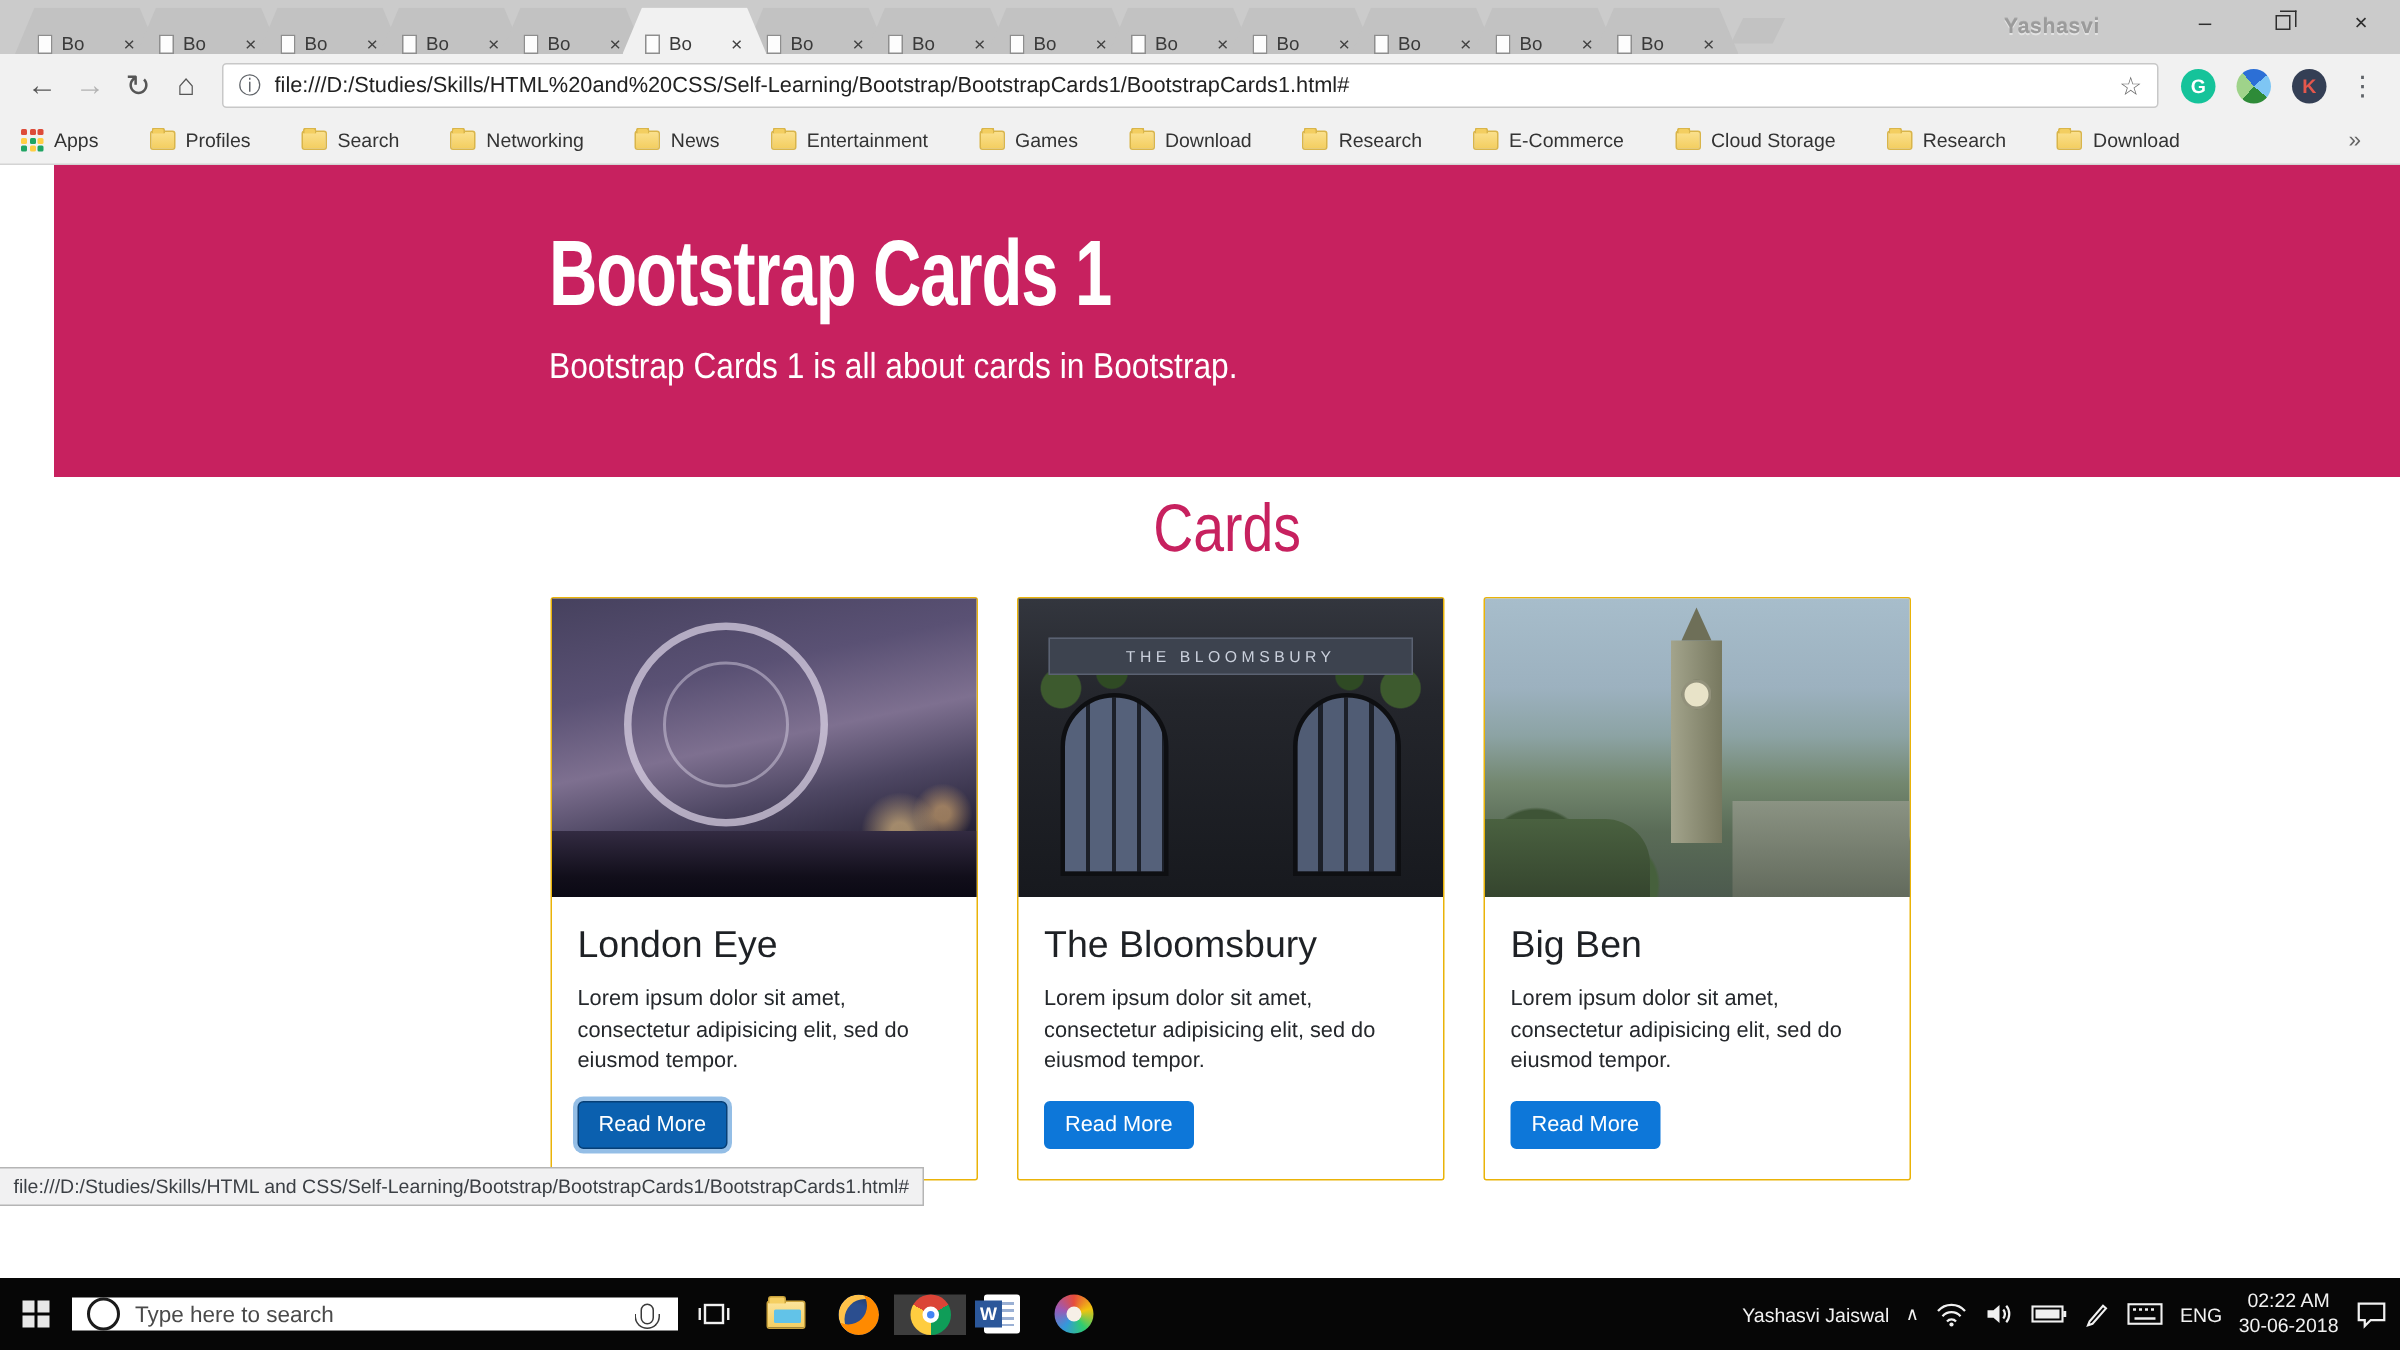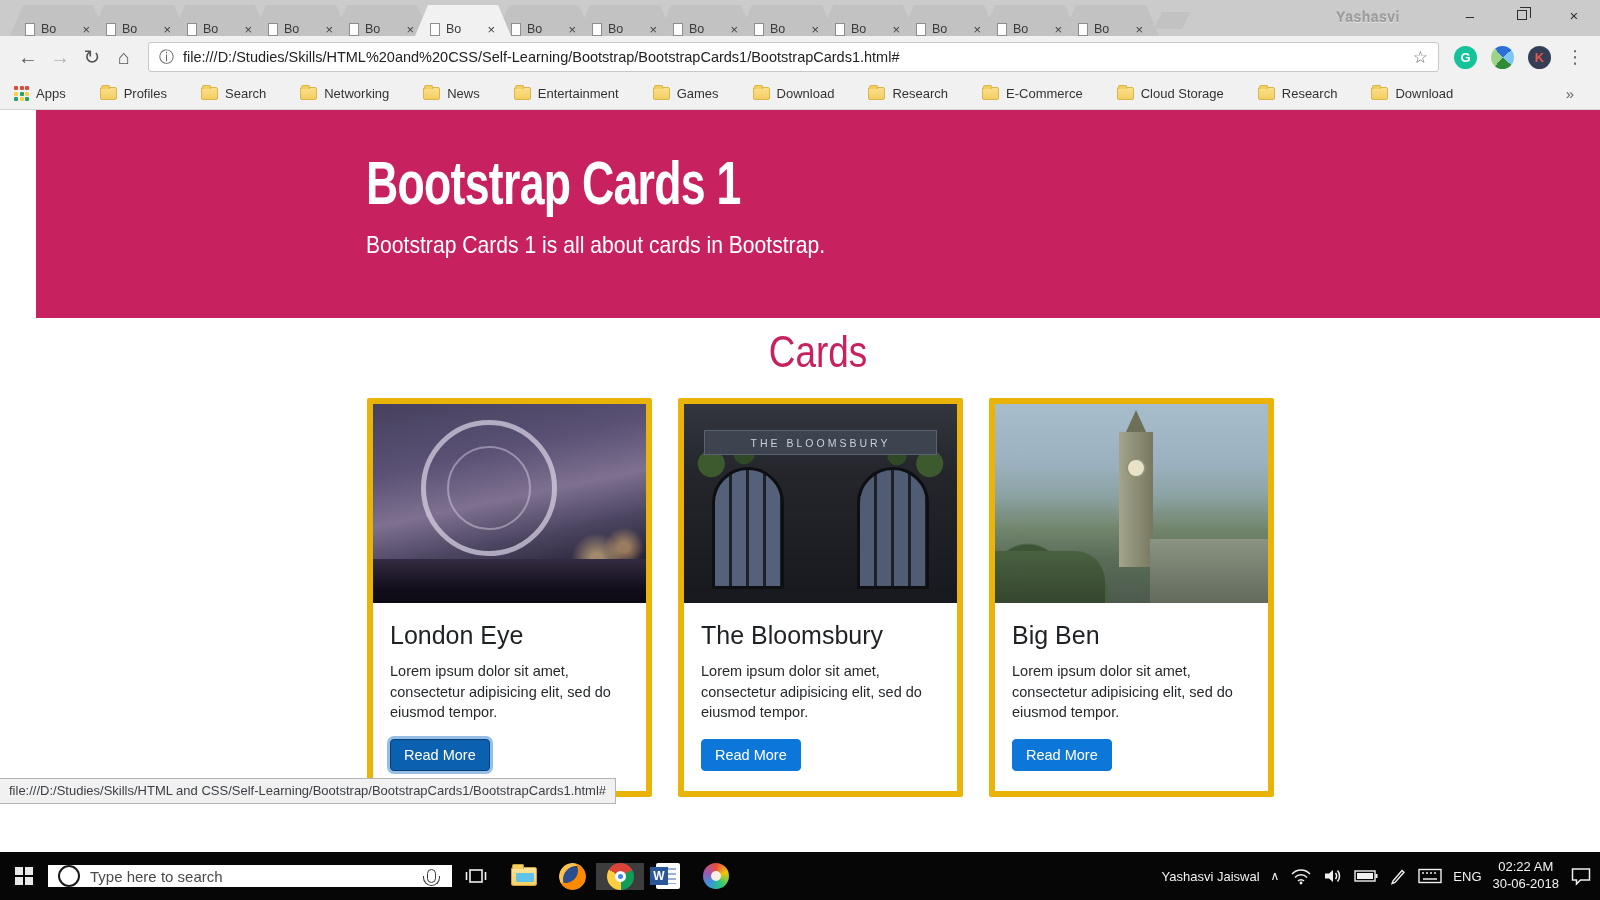--- a/index.html
+++ b/index.html
@@ -49,21 +49,21 @@
   .bm-overflow { margin-left:auto; font-size:15px; color:#666; padding-right:12px; }
 
   
   .content { height:742px; background:#fff; position:relative; overflow:hidden;padding-left:36px; }
   .jumbotron { height:208px; padding:40px 0 0 330px; }
   .jumbo-title { color:#fff; font-size:62px; font-weight:800; letter-spacing:-1px; display:inline-block; transform:scaleX(.72); transform-origin:left; line-height:1.05; }
   .jumbo-sub { color:#fff; font-size:24px; font-weight:300; display:inline-block; transform:scaleX(.88); transform-origin:left; margin-top:16px; }
   .section-title { text-align:center; margin-top:8px; }
   .section-title span { display:inline-block; font-size:45px; font-weight:300; transform:scaleX(.82); }
   .cards-row { width:908px; margin:20px 0 0 331px; display:flex; gap:26px; }
-  .card { width:285px; background:#fff; border:6px solid #eab308; border-radius:2px; }
+  .card { width:285px; background:#fff; border:1px solid #eab308; border-radius:2px; }
   .card-img { height:199px; position:relative; overflow:hidden; }
   .deco { position:absolute; }
   .img-label { position:absolute; top:33px; left:0; right:0; text-align:center; color:#CAD0DC; font-size:10.5px; letter-spacing:3px; }
   .card-body { padding:18px 17px 20px; }
   .card-title { font-size:25px; font-weight:500; color:#1E2125; margin-bottom:11px; }
   .card-text { font-size:14.5px; color:#25282C; line-height:1.42; margin-bottom:16px; }
   .btn { font-family:inherit; font-size:14.5px; color:#fff; background:#0D77D9; border:1px solid #0D77D9; border-radius:4px; padding:7px 13px; cursor:pointer; }
   .btn.focused { background:#0B60AF; border-color:#073F76; box-shadow:0 0 0 3px rgba(18,110,200,.45); }
 
   

